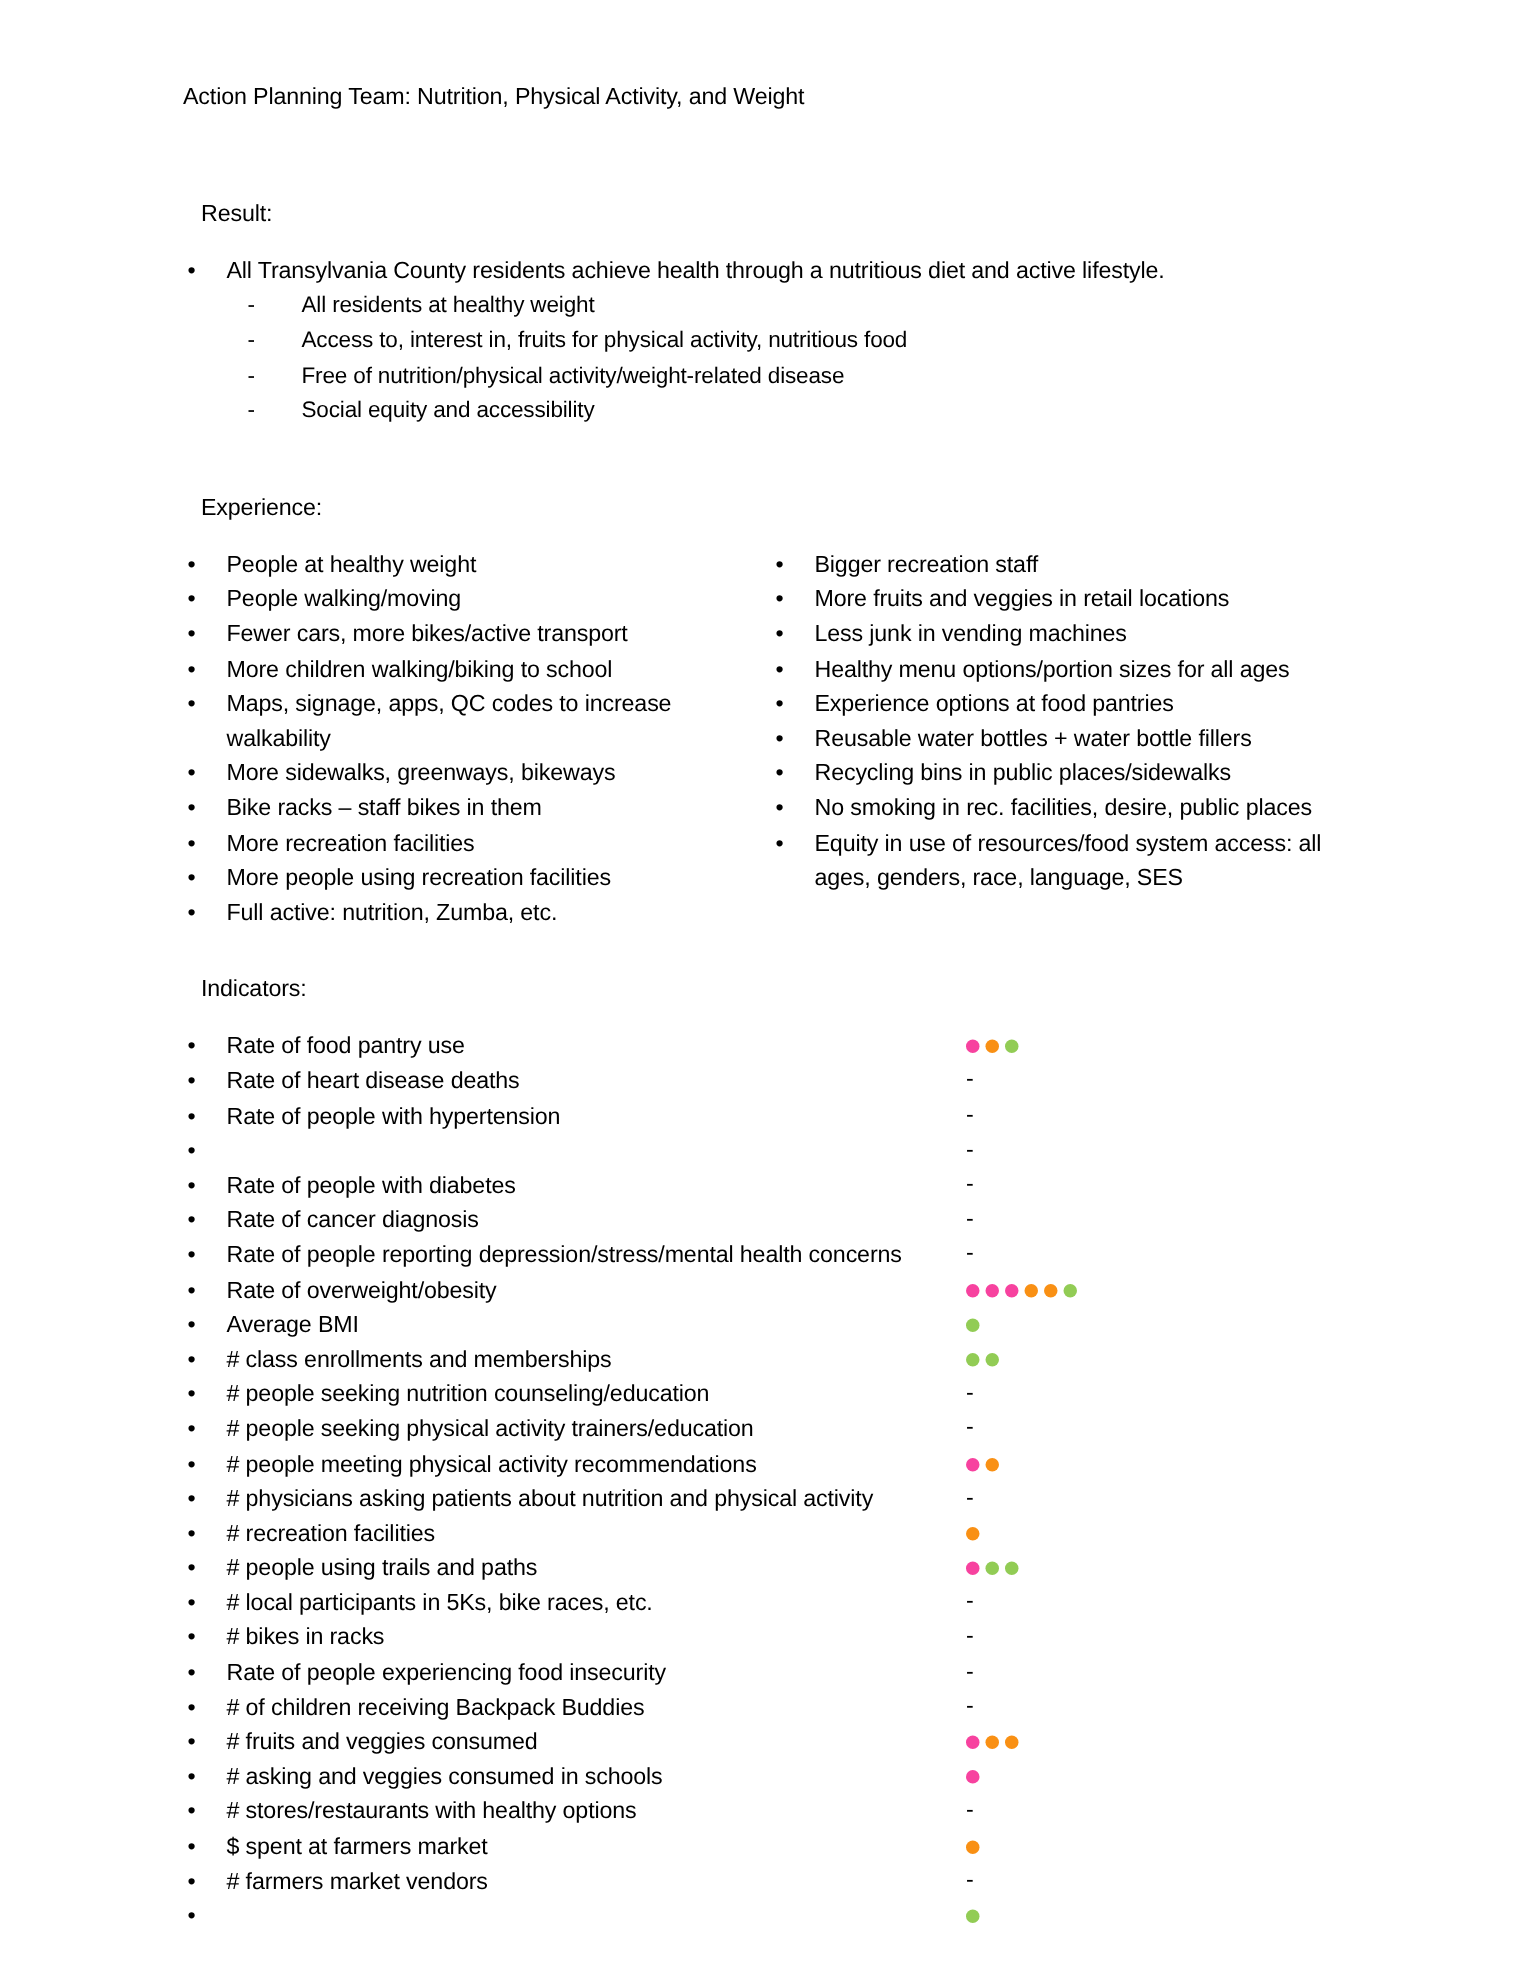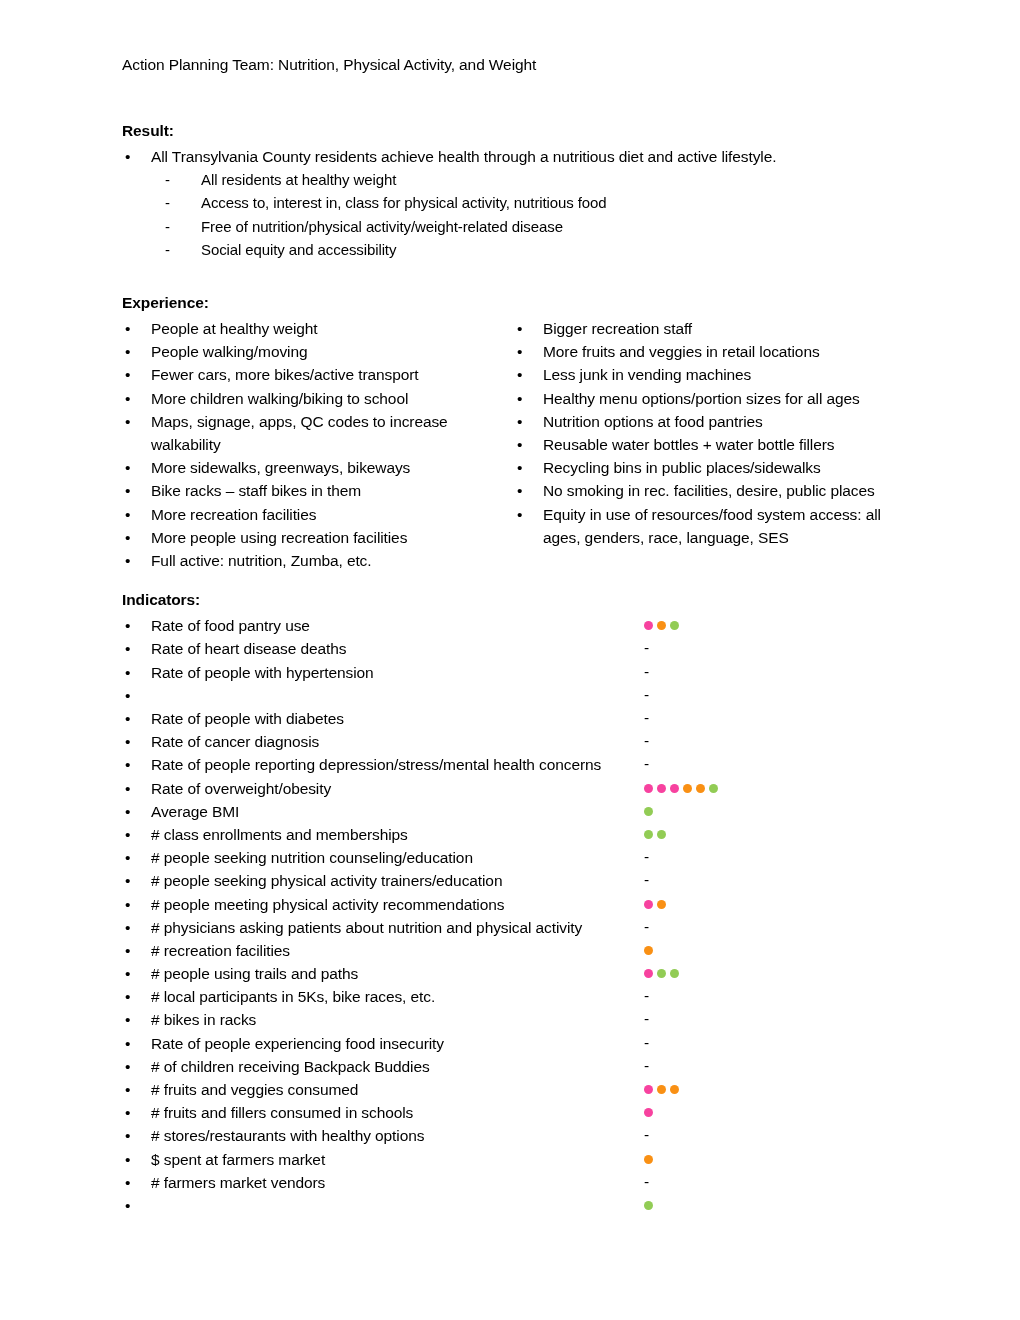--- a/index.html
+++ b/index.html
@@ -24,23 +24,23 @@
   }
   .doc-title {
     font-size: 15.5px;
     line-height: 20px;
     letter-spacing: -0.1px;
     margin: 0 0 0 4px;
     font-weight: normal;
   }
   .section-head {
     font-size: 15.5px;
-    font-weight: bold;
+    font-weight: normal;
     line-height: 20px;
-    margin: 4px;
+    margin: 16px;
     letter-spacing: -0.1px;
   }
   .spacer-lg { height: 42px; }
   .spacer-md { height: 28px; }
   .spacer-sm { height: 14px; }
 
   
   ul.blist {
     list-style: none;
     margin: 0;
@@ -149,21 +149,21 @@
   <div class="doc-title">Action Planning Team: Nutrition, Physical Activity, and Weight</div>
 
   <div class="spacer-lg"></div>
 
   <div class="section-head">Result:</div>
   <ul class="blist">
       <li><span class="bullet">•</span><span>All Transylvania County residents achieve health through a nutritious diet and active lifestyle.</span></li>
     </ul>
   <ul class="dlist">
       <li><span class="dash">-</span><span>All residents at healthy weight</span></li>
-      <li><span class="dash">-</span><span>Access to, interest in, class for physical activity, nutritious food</span></li>
+      <li><span class="dash">-</span><span>Access to, interest in, fruits for physical activity, nutritious food</span></li>
       <li><span class="dash">-</span><span>Free of nutrition/physical activity/weight-related disease</span></li>
       <li><span class="dash">-</span><span>Social equity and accessibility</span></li>
     </ul>
 
   <div class="spacer-md"></div>
 
   <div class="section-head">Experience:</div>
   <div class="two-col">
     <div class="col-left">
       <ul class="blist">
@@ -178,21 +178,21 @@
           <li><span class="bullet">•</span><span>More people using recreation facilities</span></li>
           <li><span class="bullet">•</span><span>Full active: nutrition, Zumba, etc.</span></li>
         </ul>
     </div>
     <div class="col-right">
       <ul class="blist">
           <li><span class="bullet">•</span><span>Bigger recreation staff</span></li>
           <li><span class="bullet">•</span><span>More fruits and veggies in retail locations</span></li>
           <li><span class="bullet">•</span><span>Less junk in vending machines</span></li>
           <li><span class="bullet">•</span><span>Healthy menu options/portion sizes for all ages</span></li>
-          <li><span class="bullet">•</span><span>Nutrition options at food pantries</span></li>
+          <li><span class="bullet">•</span><span>Experience options at food pantries</span></li>
           <li><span class="bullet">•</span><span>Reusable water bottles + water bottle fillers</span></li>
           <li><span class="bullet">•</span><span>Recycling bins in public places/sidewalks</span></li>
           <li><span class="bullet">•</span><span>No smoking in rec. facilities, desire, public places</span></li>
           <li><span class="bullet">•</span><span>Equity in use of resources/food system access: all ages, genders, race, language, SES</span></li>
         </ul>
     </div>
   </div>
 
   <div class="spacer-sm"></div>
 
@@ -267,21 +267,21 @@
           <span class="none">-</span>
         </span></li>
       <li><span class="bullet">•</span><span class="ind-label"># of children receiving Backpack Buddies</span><span class="rating">
           <span class="none">-</span>
         </span></li>
       <li><span class="bullet">•</span><span class="ind-label"># fruits and veggies consumed</span><span class="rating">
           <span class="dot pink"></span>
           <span class="dot orange"></span>
           <span class="dot orange"></span>
         </span></li>
-      <li><span class="bullet">•</span><span class="ind-label"># fruits and fillers consumed in schools</span><span class="rating">
+      <li><span class="bullet">•</span><span class="ind-label"># asking and veggies consumed in schools</span><span class="rating">
           <span class="dot pink"></span>
         </span></li>
       <li><span class="bullet">•</span><span class="ind-label"># stores/restaurants with healthy options</span><span class="rating">
           <span class="none">-</span>
         </span></li>
       <li><span class="bullet">•</span><span class="ind-label">$ spent at farmers market</span><span class="rating">
           <span class="dot orange"></span>
         </span></li>
       <li><span class="bullet">•</span><span class="ind-label"># farmers market vendors</span><span class="rating">
           <span class="none">-</span>

